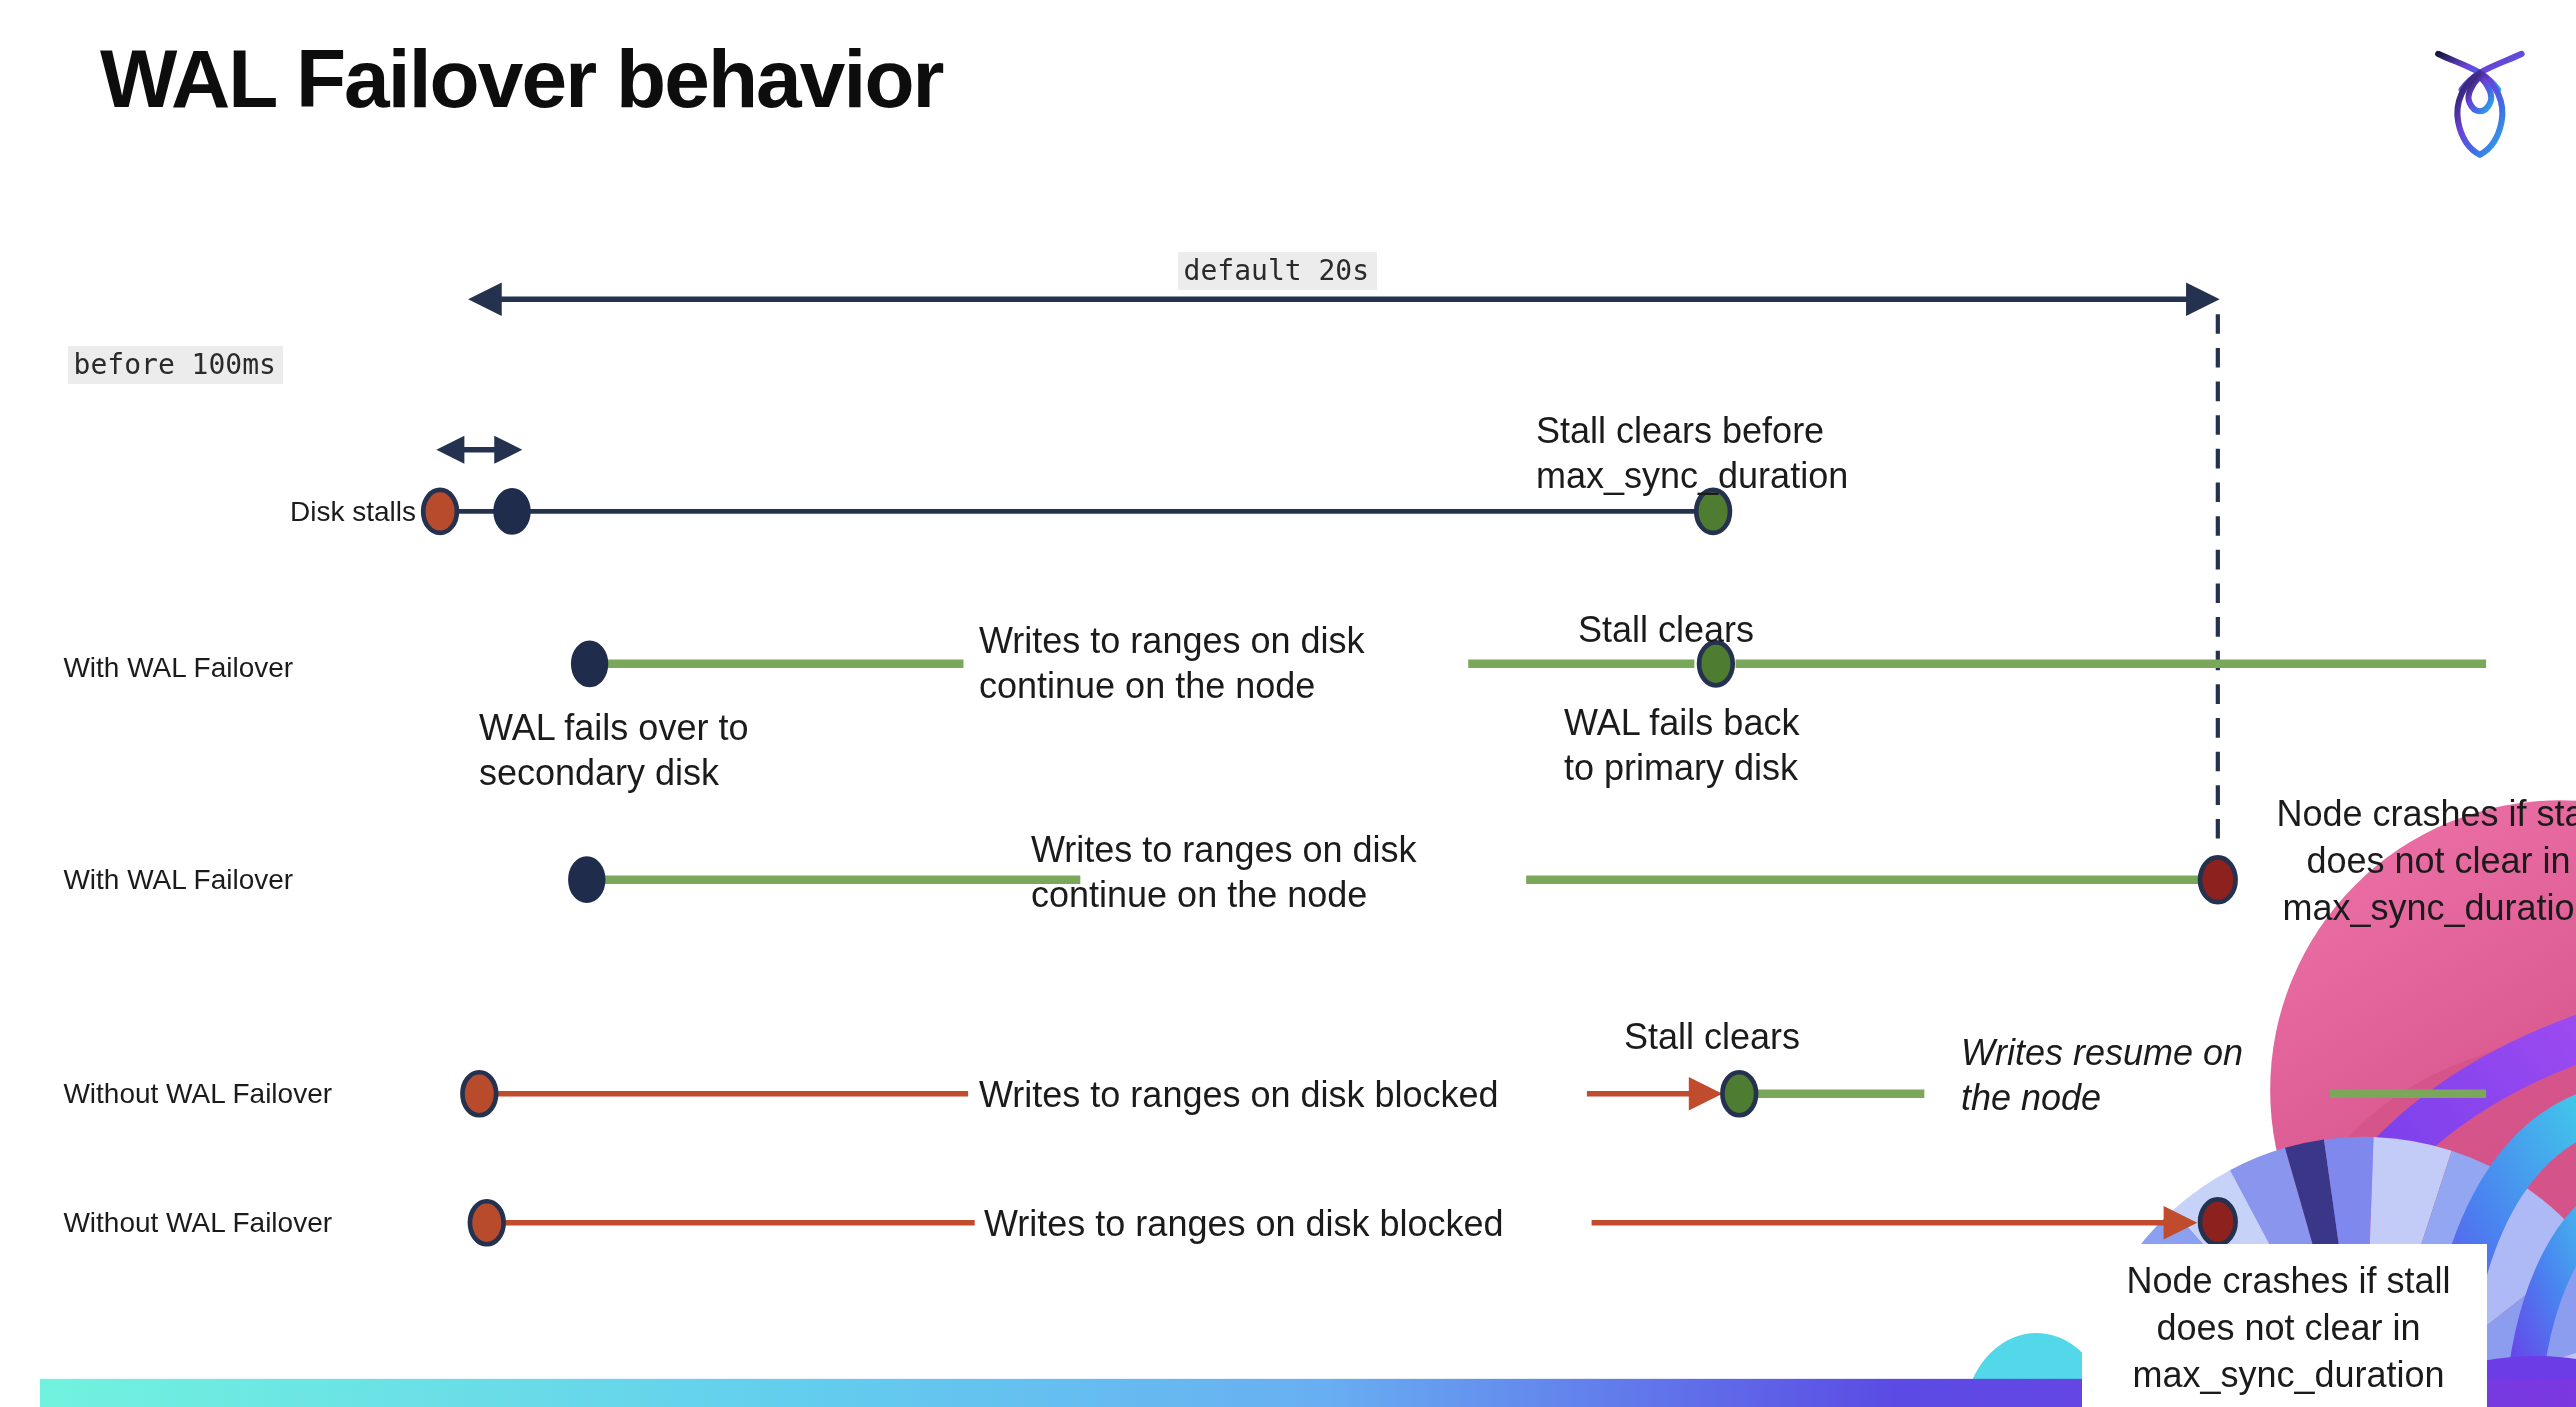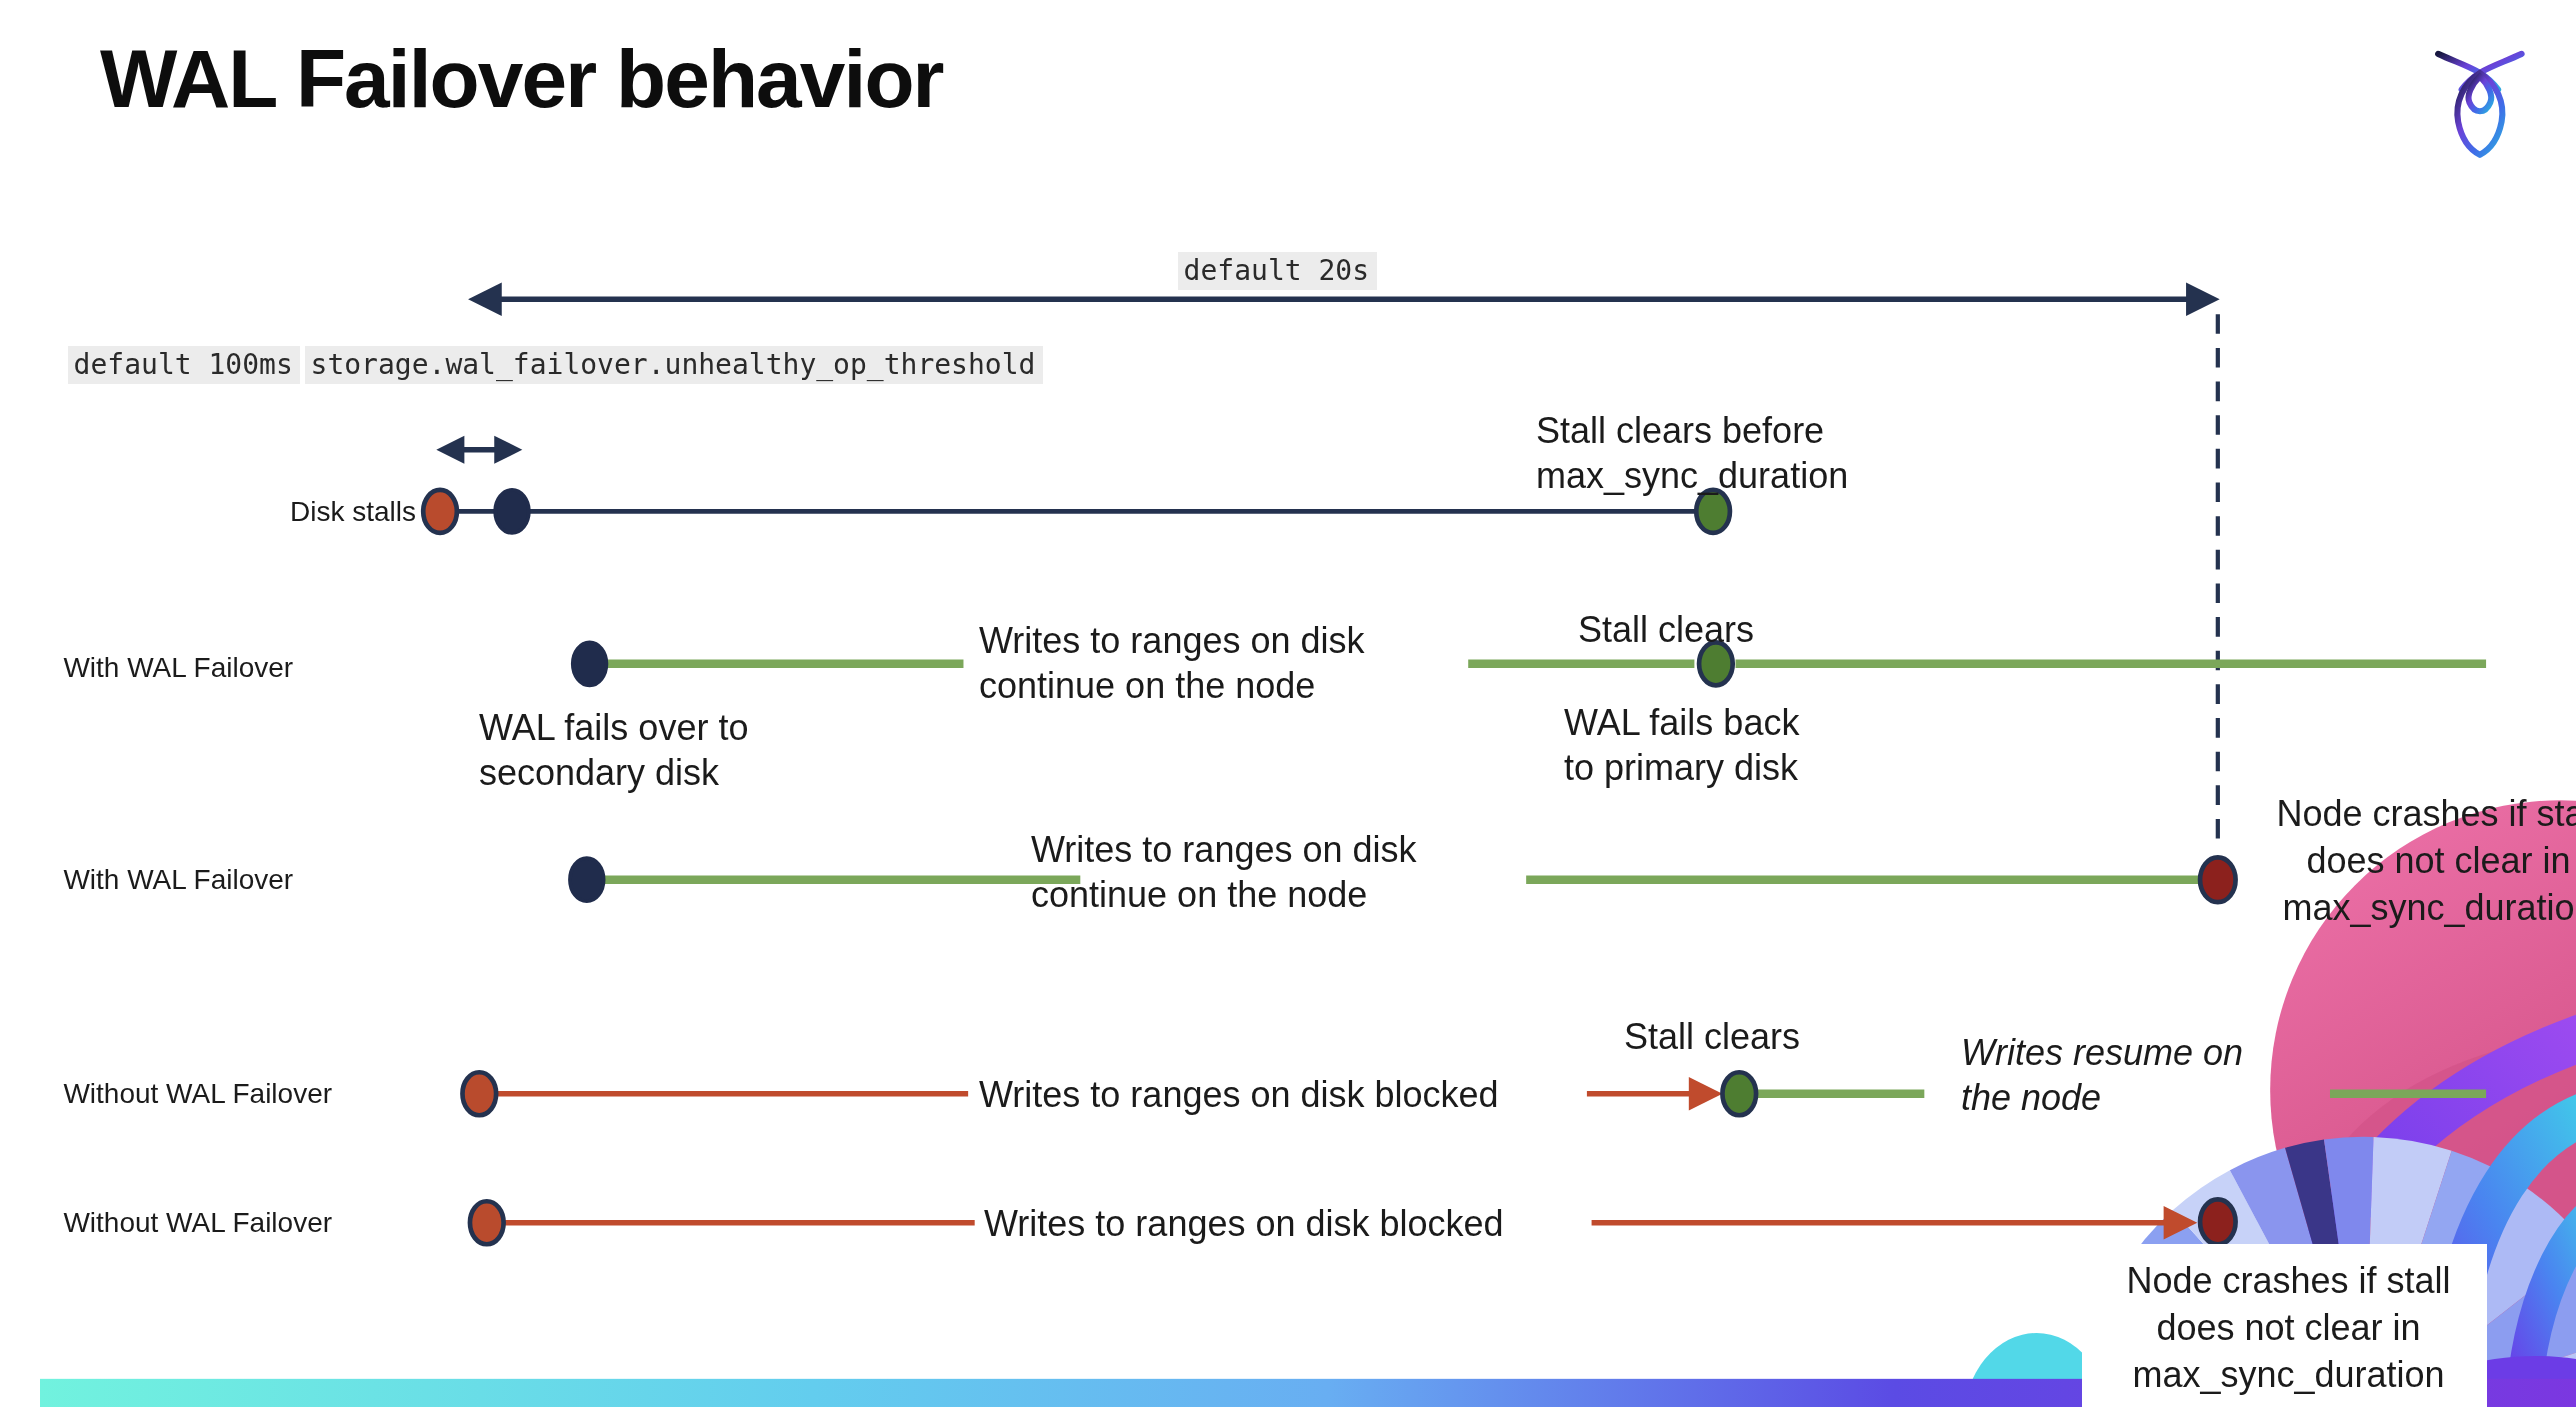--- a/index.html
+++ b/index.html
@@ -143,22 +143,21 @@
     </g>
   </svg>
 
   <div class="abs page-title">WAL Failover behavior</div>
 
   <div class="abs mono-chips" style="left:1138px;top:252px;">
     <span class="chip">default 20s</span>
   </div>
 
   <div class="abs mono-chips" style="left:28px;top:346px;">
-    <span class="chip">default 100ms</span>
-    <span class="chip">storage.wal_failover.unhealthy_op_threshold</span>
+    <span class="chip">before 100ms</span>
   </div>
 
   <div class="abs row-label" style="left:150px;top:490px;width:226px;text-align:right;">Disk stalls</div>
   <div class="abs row-label" style="left:23.4px;top:646px;">With WAL Failover</div>
   <div class="abs row-label" style="left:23.4px;top:858px;">With WAL Failover</div>
   <div class="abs row-label" style="left:23.4px;top:1072px;">Without WAL Failover</div>
   <div class="abs row-label" style="left:23.4px;top:1201px;">Without WAL Failover</div>
 
   <div class="abs note" style="left:1496px;top:408px;width:402px;">Stall clears before
 max_sync_duration</div>

